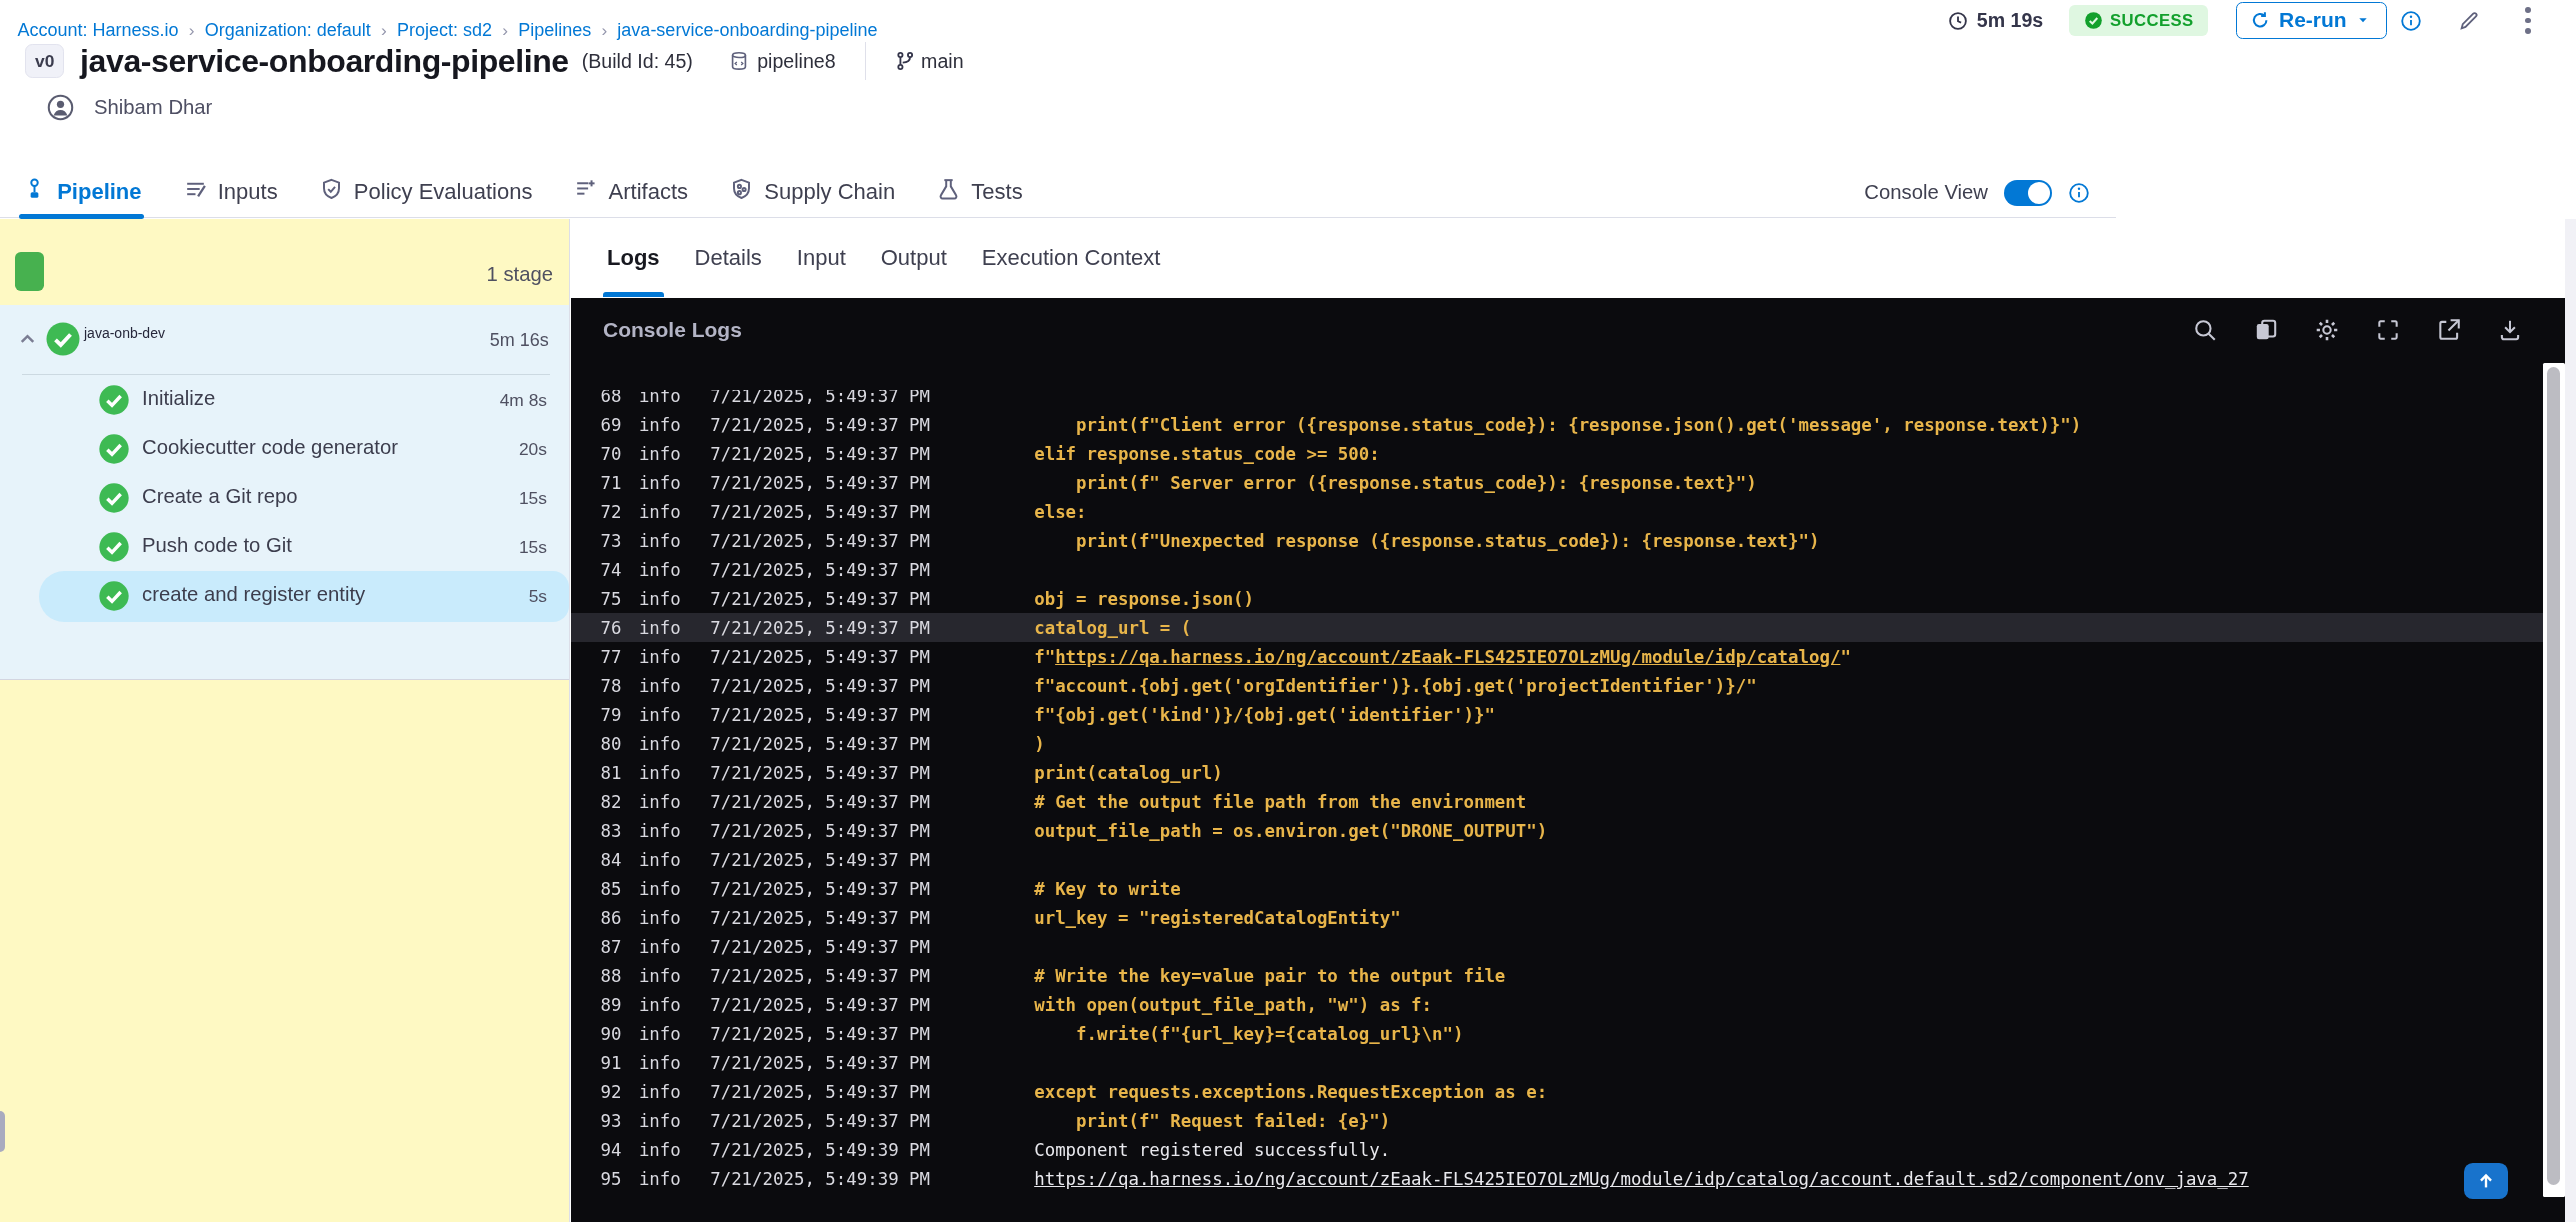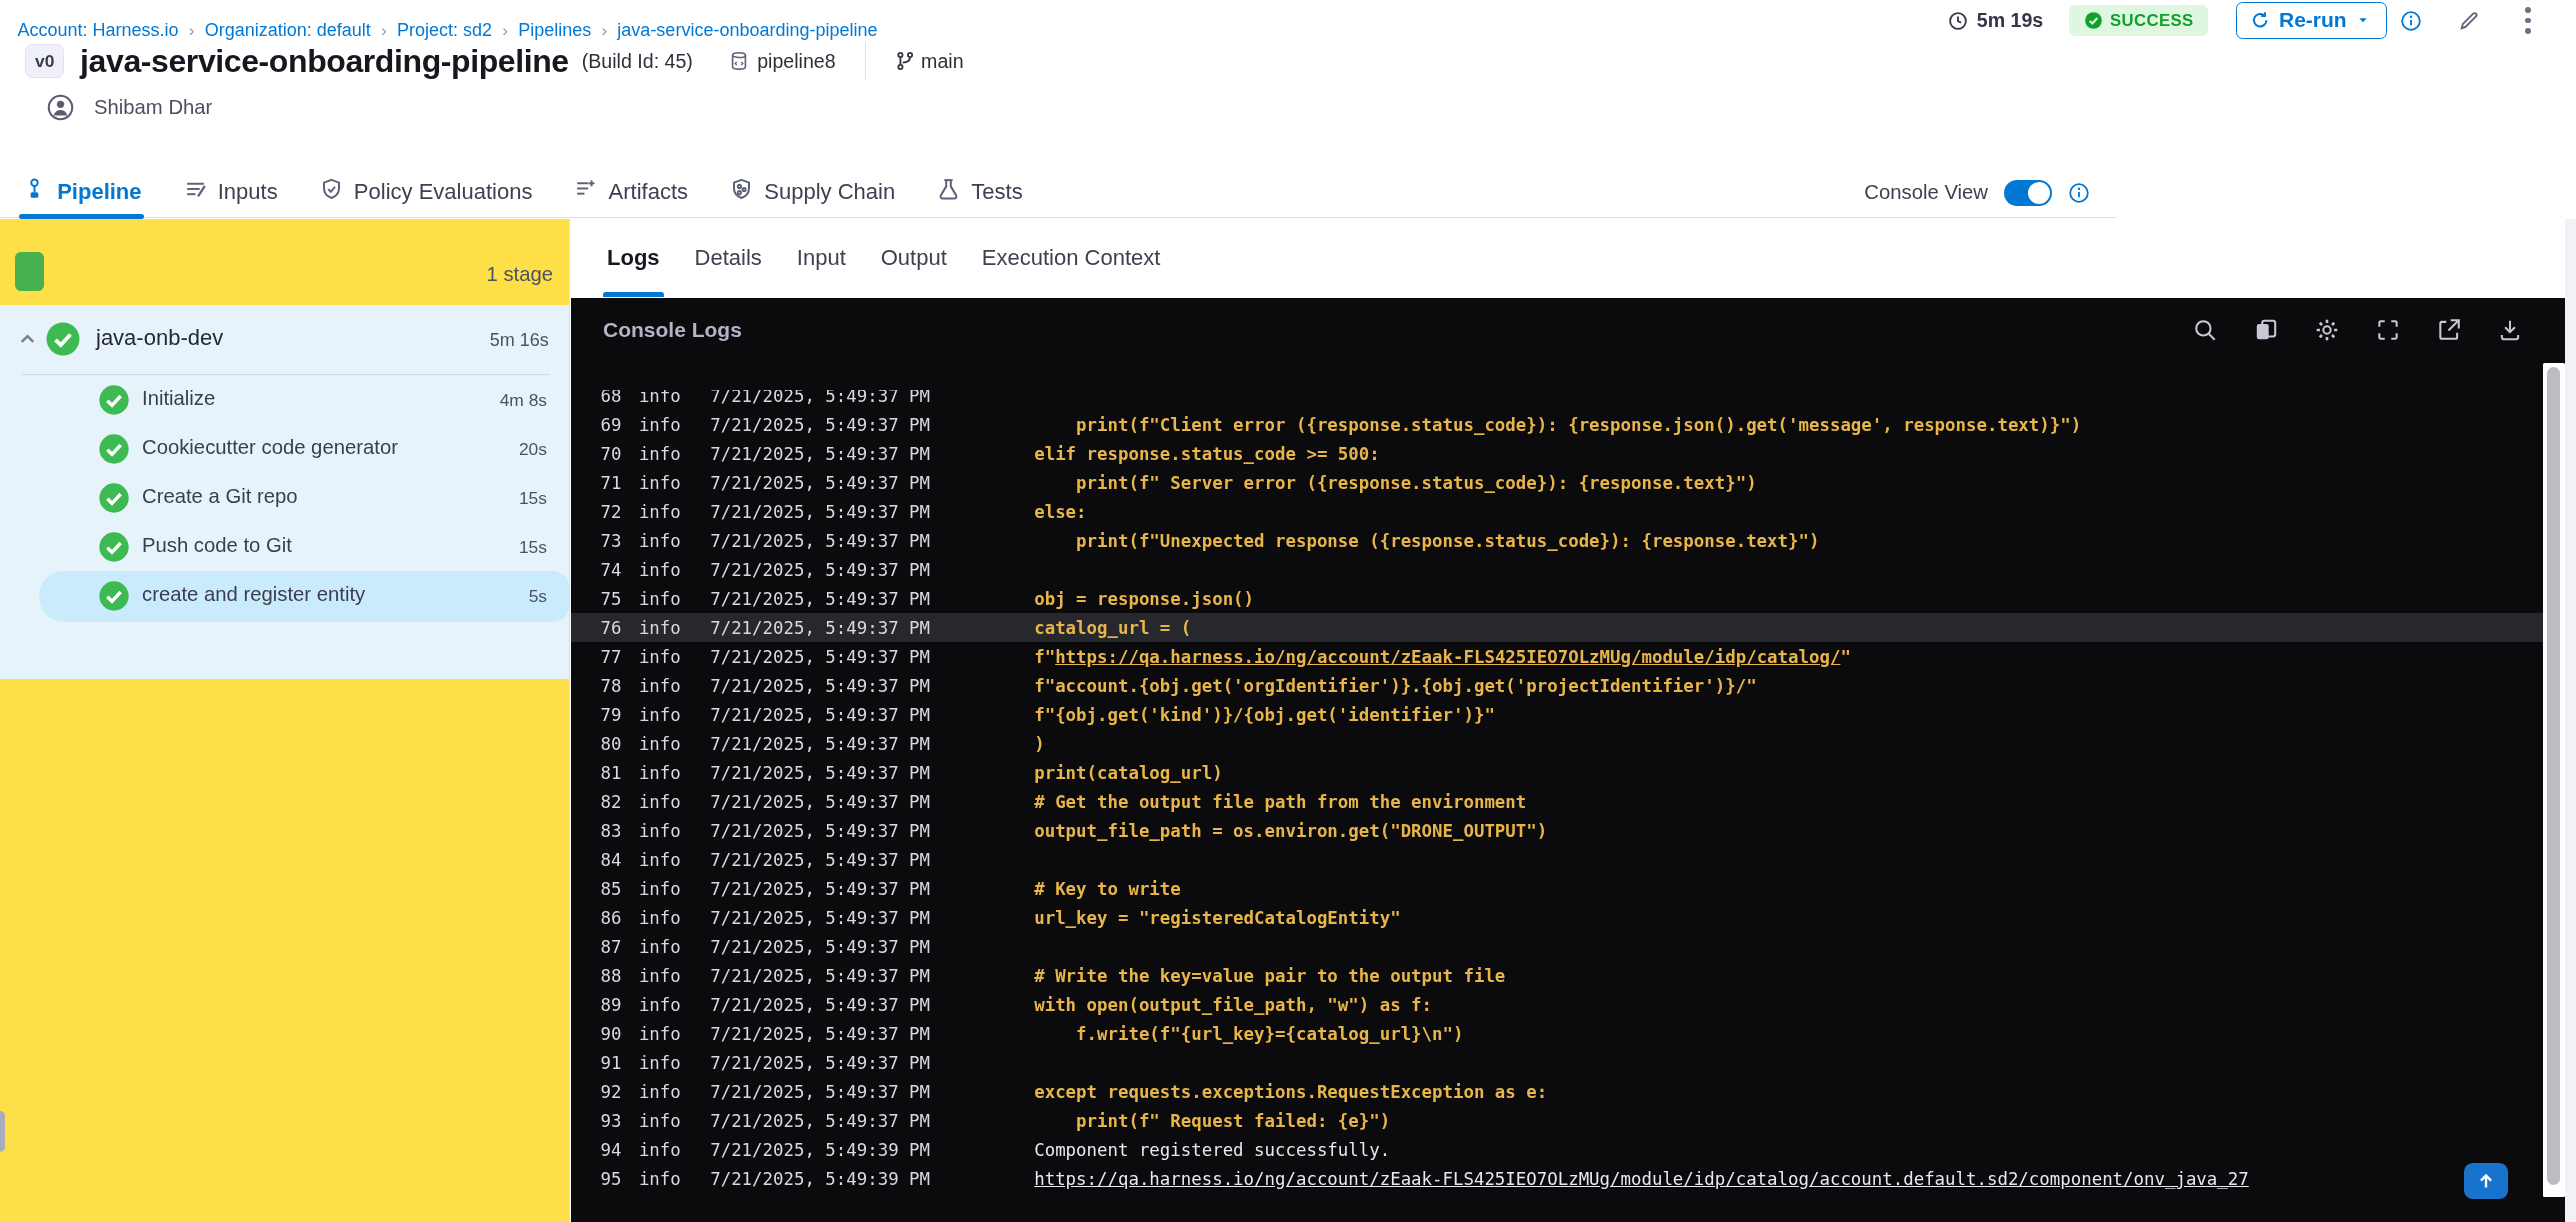--- a/index.html
+++ b/index.html
@@ -58,32 +58,32 @@
     height:5.1px; background:#0278d5; border-radius:2.9px; }
   .consoleview { position:absolute; right:26px; top:0; height:51px; display:flex; align-items:center; gap:16px; }
   .cv-label { font-size:20.3px; color:#3f4050; }
   .toggle { width:48px; height:26px; border-radius:13px; background:#0278d5; position:relative; cursor:pointer; }
   .toggle .knob { position:absolute; right:2.2px; top:2.2px; width:22px; height:22px; border-radius:50%; background:#fff; }
   .cv-info { width:22px; height:22px; color:#0278d5; cursor:pointer; }
   .cv-info svg{ width:22px; height:22px; }
 
   
   .sidepanel { position:absolute; left:0; top:219px; width:570px; bottom:0;
-    background:#fde047; border-right:1.5px solid #dcdee8; }
+    background:#fef9c3; border-right:1.5px solid #dcdee8; }
   .stagecount { position:absolute; left:0; top:0; width:100%; height:86px; }
   .stage-chip { position:absolute; left:14.5px; top:33px; width:29px; height:39px;
     background:#47b14f; border-radius:5.8px; cursor:pointer;}
   .stagecount-label { position:absolute; right:16px; top:44px; font-size:20.3px; color:#4f5061; }
   .stageblock { position:absolute; left:0; top:86px; width:100%; height:375px; background:#e7f3fa;
     border-bottom:0.7px solid #d3d5e0;}
   .stagerow { position:absolute; left:0; top:0; width:100%; height:69px; cursor:pointer;}
   .stagerow .chev { position:absolute; left:16px; top:23px; width:23px; height:23px; color:#7b7d93;}
   .stagerow .chev svg{width:23px;height:23px;}
   .stagerow .chk { position:absolute; left:45px; top:16px; width:36px; height:36px;}
-  .stagerow .sname { position:absolute; left:96px; top:20.3px; font-size:22px; color:#26273a;}
+  .stagerow .sname { position:absolute; left:84px; top:20.3px; font-size:14px; color:#26273a;}
   .stagerow .stime { position:absolute; right:20.3px; top:25px; font-size:18px; color:#4f5061;}
   .stagediv { position:absolute; left:22px; right:19px; top:69px; border-top:1.5px solid #ccd9e1;}
   .steps { position:absolute; left:0; top:70px; width:100%; }
   .step { position:relative; height:49px; cursor:pointer; }
   .step.selected::before { content:""; position:absolute; left:39px; right:0; top:0; bottom:-1.5px;
     background:#c9ebfc; border-radius:25px 16px 16px 25px; }
   .step .chk { position:absolute; left:98px; top:8.7px; width:32px; height:32px; z-index:1;}
   .step .nm { position:absolute; left:142px; top:12.3px; font-size:20.3px; color:#3c3d4d; z-index:1;}
   .step .tm { position:absolute; right:22px; top:14.5px; font-size:17.4px; color:#4f5061; z-index:1;}
   .chk svg { width:100%; height:100%; }

